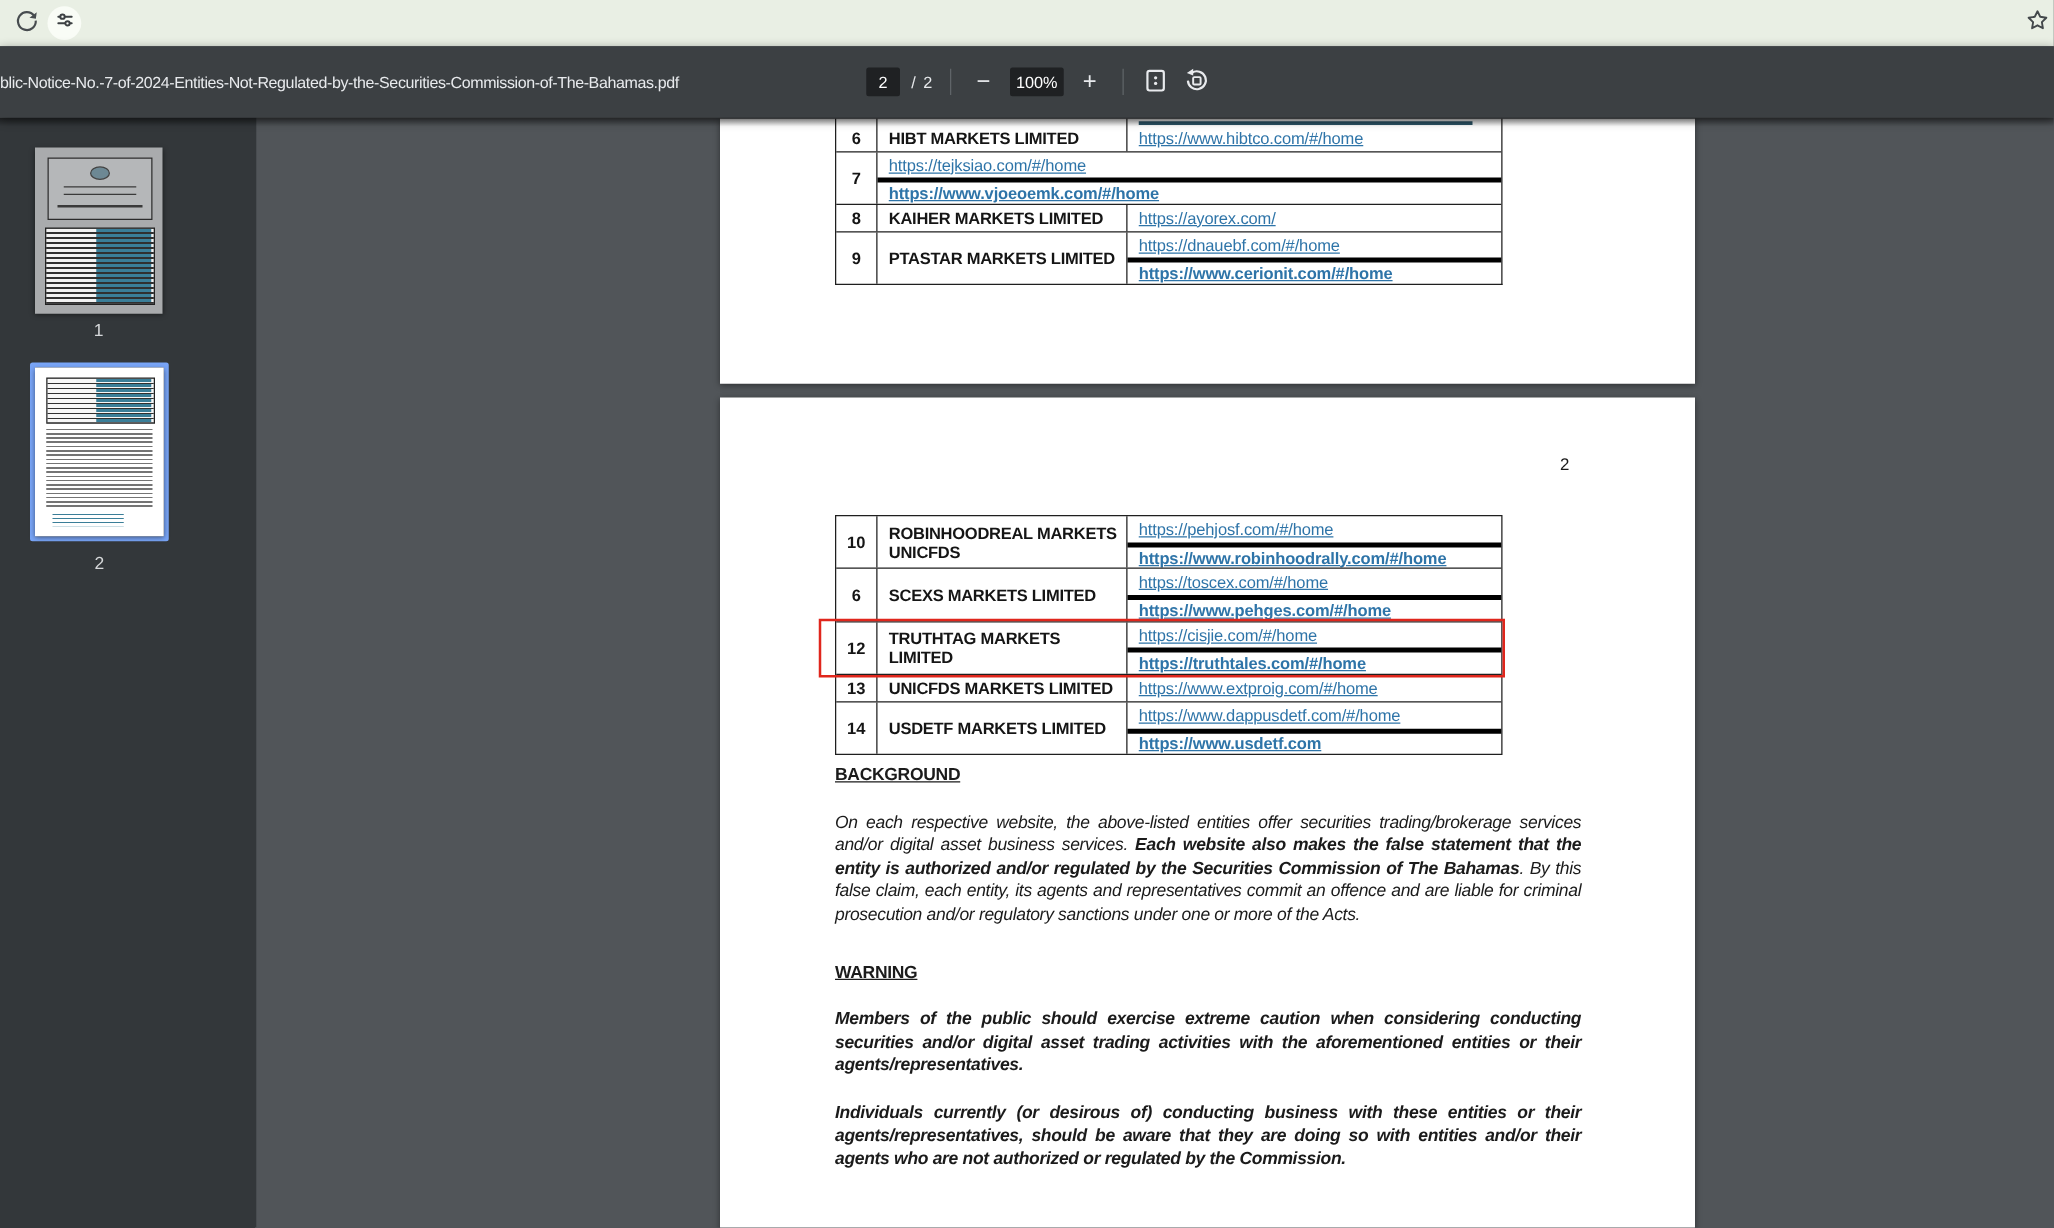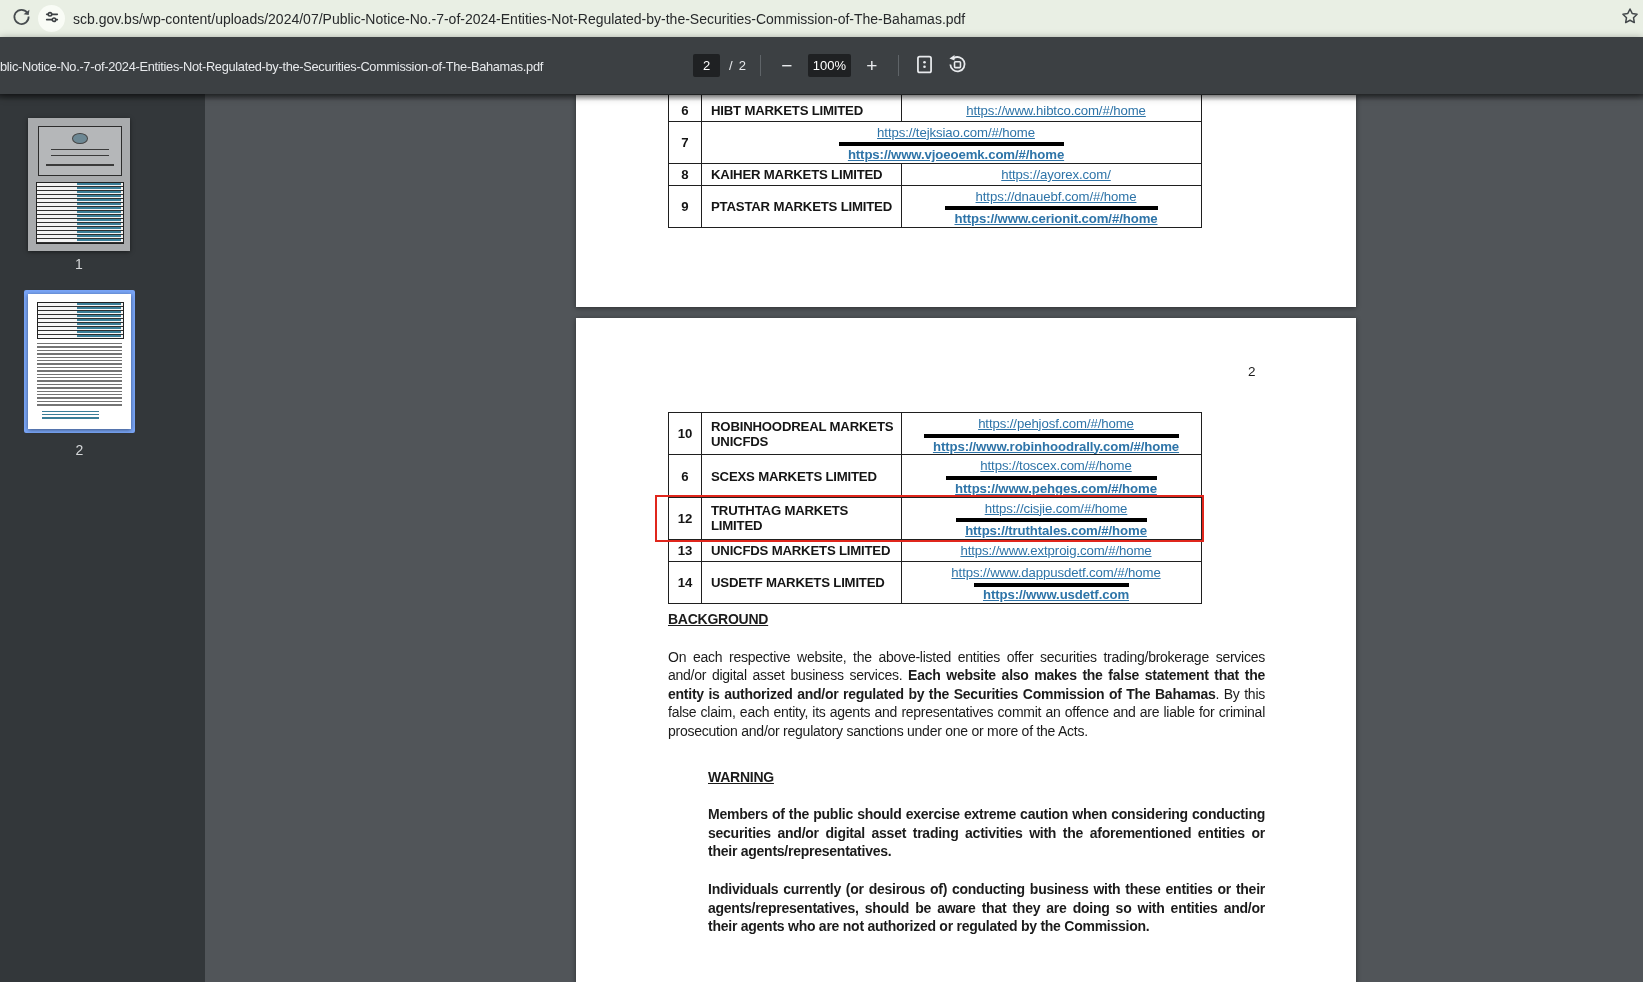--- a/index.html
+++ b/index.html
@@ -64,35 +64,35 @@
 
   
   .etable{position:absolute;left:92px;width:534px;border:1px solid #1f1f1f;box-sizing:border-box;font-size:13.2px;}
   .etable1{top:0;border-top:none;}
   .etable2{top:94px;}
   .trow{display:flex;position:relative;}
   .trow + .trow{border-top:1px solid #1f1f1f;}
   .cell{box-sizing:border-box;}
   .num{width:33px;border-right:1px solid #1f1f1f;display:flex;align-items:center;justify-content:center;font-weight:600;color:#151515;}
   .name{width:200px;border-right:1px solid #1f1f1f;display:flex;align-items:center;padding-left:9px;font-weight:600;color:#151515;letter-spacing:-0.2px;}
-  .urls{flex:1;display:flex;flex-direction:column;align-items:center;}
+  .urls{flex:1;display:flex;flex-direction:column;}
   .urlcell{height:20.7px;display:flex;align-items:center;padding-left:9px;}
   .urlcell + .urlcell{border-top:4px solid #000000;font-weight:bold;}
   .link{color:#2e74a8;text-decoration:underline;cursor:pointer;font-size:13.2px;letter-spacing:-0.1px;}
   .trow.partial{height:5px;border-top:none;}
   .trow.partial .urlcell{height:5px;padding:0 0 0 9px;align-items:flex-end;}
   .linkfrag{display:block;width:92%;height:3.5px;background:#2c5669;}
   .trow.hl::after{content:"";position:absolute;left:-14px;right:-3px;top:-2.5px;bottom:-2.5px;border:2.5px solid #e0261c;z-index:3;pointer-events:none;}
 
   
   .pagebody{position:absolute;left:92px;top:292px;width:597px;color:#1b1b1b;font-size:14px;letter-spacing:-0.25px;line-height:18.6px;}
   .docheading{font-weight:bold;text-decoration:underline;margin:0 0 19px 0;font-size:14px;}
-  .para{text-align:justify;margin:0 0 19px 0;}
+  .para{text-align:justify;margin:0 0 19px 0;font-style:italic;}
   .bold{font-weight:bold;}
-  .warnblock{margin-top:27px;margin-left:40px;}
+  .warnblock{margin-top:27px;}
 </style>
 </head>
 <body>
 
 <div class="urlbar">
   <div class="reload-btn">
     <span>
       <svg width="19" height="19" viewBox="0 0 24 24">
           <path d="M19.3 7.2A9 9 0 1 0 21 12" fill="none" stroke="#474c4f" stroke-width="2.2"></path>
           <polygon points="21.5,3.5 21.5,10 15,10" fill="#474c4f" transform="rotate(8 21 7)"></polygon>
@@ -102,21 +102,20 @@
   <div class="siteinfo-chip">
     <span>
       <svg width="16" height="16" viewBox="0 0 24 24" stroke="#3c4043" stroke-width="2.4" stroke-linecap="round">
         <line x1="4" y1="8" x2="20" y2="8"></line>
           <circle cx="9" cy="8" r="2.6" fill="#f9fcf6"></circle>
         <line x1="4" y1="16" x2="20" y2="16"></line>
           <circle cx="15" cy="16" r="2.6" fill="#f9fcf6"></circle>
       </svg>
     </span>
   </div>
-  <div class="url-text">scb.gov.bs/wp-content/uploads/2024/07/Public-Notice-No.-7-of-2024-Entities-Not-Regulated-by-the-Securities-Commission-of-The-Bahamas.pdf</div>
   <div class="star-btn">
     <span>
       <svg width="20" height="20" viewBox="0 0 24 24">
           <path d="M12 3.6l2.6 5.3 5.9.9-4.3 4.2 1 5.9L12 17.1l-5.2 2.8 1-5.9-4.3-4.2 5.9-.9z" fill="none" stroke="#43484b" stroke-width="1.8" stroke-linejoin="round"></path>
         </svg>
     </span>
   </div>
 </div>
 
 <div class="pdftoolbar">

